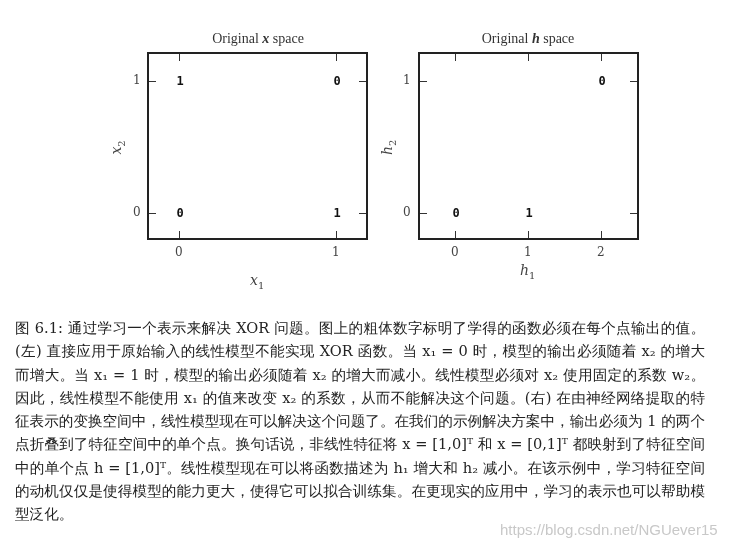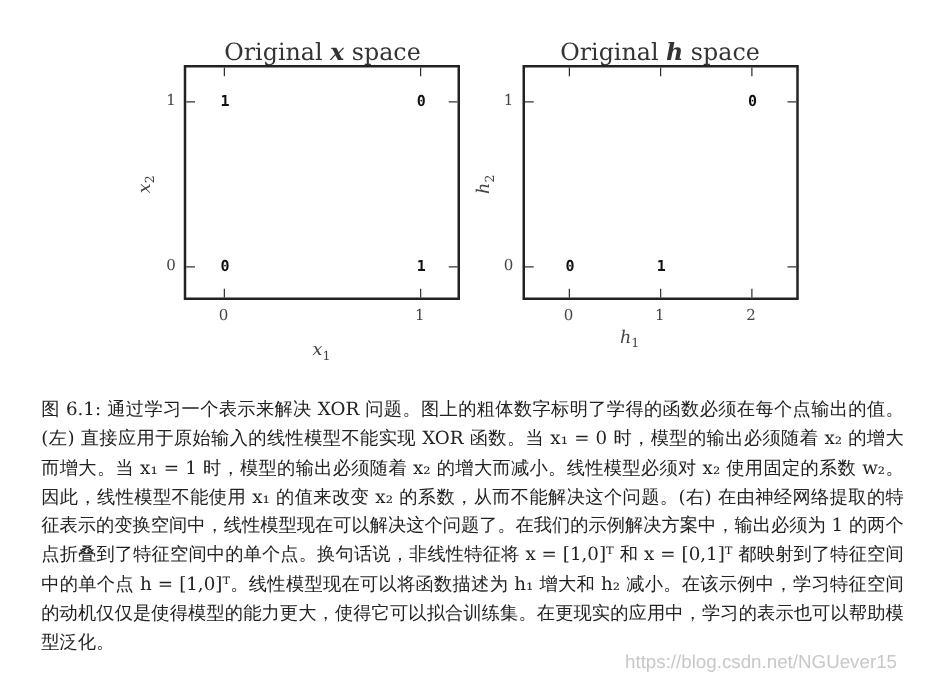--- a/index.html
+++ b/index.html
@@ -1,29 +1,29 @@
 <!DOCTYPE html>
 <html><head>
 <meta charset="utf-8">
 <style>
   html, body { margin:0; padding:0; background:#ffffff; }
   body { width:745px; height:550px; position:relative; overflow:hidden;
          font-family:"DejaVu Serif","Liberation Serif",serif; color:#222; }
   .plot-box { position:absolute; border:2px solid #222; box-sizing:border-box; }
-  .title { position:absolute; font-size:19px; color:#333; white-space:nowrap; transform:translateX(-50%); }
+  .title { position:absolute; font-size:14px; color:#333; white-space:nowrap; transform:translateX(-50%);font-family:Liberation Serif, serif; }
   .title b { font-style:italic; font-weight:bold; }
   .tick-label { position:absolute; font-size:12px; color:#444; }
   .tick-x { width:1px; height:7px; background:#333; position:absolute; }
   .tick-y { height:1px; width:7px; background:#333; position:absolute; }
   .pt { position:absolute; font-family:"DejaVu Sans Mono","Liberation Mono",monospace;
         font-weight:bold; font-size:12px; color:#111; transform:translate(-50%,-50%); }
   .axis-label { position:absolute; font-style:italic; font-size:14px; color:#444; }
   .axis-label sub { font-size:10px; font-style:normal; }
   .ylab { transform:rotate(-90deg); transform-origin:center center; }
-  .caption { position:absolute; left:33px; top:316px; width:690px; font-size:14.6px;
+  .caption { position:absolute; left:15px; top:316px; width:690px; font-size:14.6px;
              line-height:23.3px; color:#222; text-align:justify; }
   .watermark { position:absolute; left:500px; top:521px; font-family:Liberation Sans, sans-serif;
                font-size:15px; color:#c8c8c8; white-space:nowrap; }
 </style>
 </head>
 <body>
 
 <div>
   <div class="title" style="left:258px; top:31px;">
     <span>Original </span><b>x</b><span> space</span>
@@ -75,21 +75,21 @@
   <div class="tick-y" style="left:630px; top:81px;"></div>
   <div class="tick-y" style="left:420px; top:213px;"></div>
   <div class="tick-y" style="left:630px; top:213px;"></div>
 
   <div class="tick-label" style="left:451px; top:245px;">0</div>
   <div class="tick-label" style="left:524px; top:245px;">1</div>
   <div class="tick-label" style="left:597px; top:245px;">2</div>
   <div class="tick-label" style="left:403px; top:73px;">1</div>
   <div class="tick-label" style="left:403px; top:205px;">0</div>
 
-  <div class="axis-label" style="left:496px; top:262px;">
+  <div class="axis-label" style="left:520px; top:262px;">
     <span>h</span><sub>1</sub>
   </div>
   <div class="axis-label ylab" style="left:381px; top:138px;">
     <span>h</span><sub>2</sub>
   </div>
 
   <div class="pt" style="left:602px; top:81px;">0</div>
   <div class="pt" style="left:456px; top:213px;">0</div>
   <div class="pt" style="left:529px; top:213px;">1</div>
 </div>

